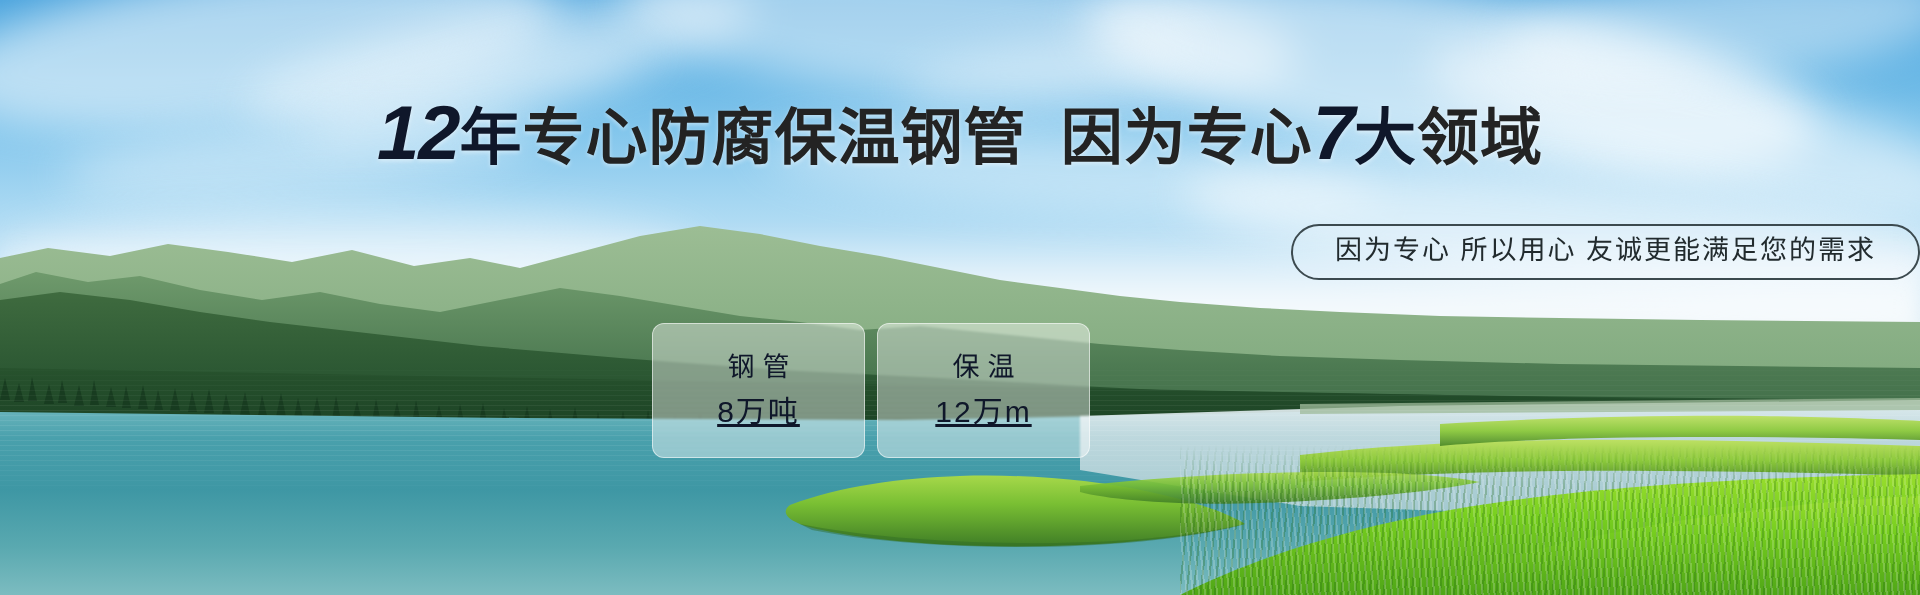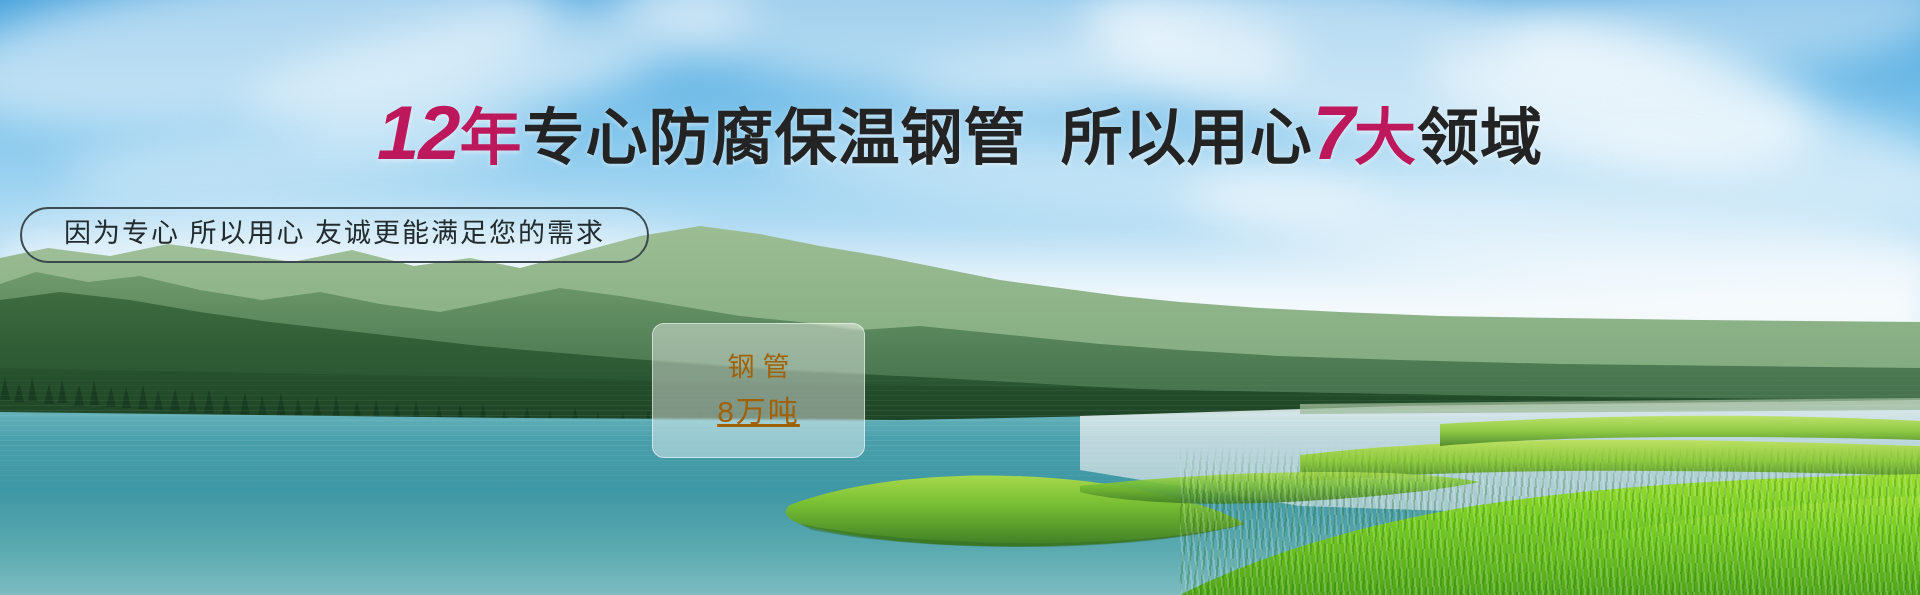--- a/index.html
+++ b/index.html
@@ -90,31 +90,31 @@
     position:absolute;left:0;right:0;top:95px;
     text-align:center;
     font-size:62px;
     font-weight:bold;
     letter-spacing:1px;
     line-height:1;
     white-space:nowrap;
     color:#232323;
     text-shadow:0 2px 4px rgba(255,255,255,.45);
   }
-  .headline .red{color:#be185d;}
+  .headline .red{color:#0f172a;}
   .headline .num{
     font-size:76px;
     font-style:italic;
     font-weight:bold;
     letter-spacing:-1px;
   }
   .headline .gap{display:inline-block;width:34px;}
 
   .subtitle-wrap{
-    position:absolute;left:0;right:0;top:207px;text-align:left;padding-left:20px;
+    position:absolute;left:0;right:0;top:224px;text-align:right;padding-left:20px;
   }
   .subtitle{
     display:inline-block;
     padding:10px 42px 12px;
     border:2px solid #3c4a4f;
     border-radius:34px;
     font-size:27px;
     color:#222b2e;
     letter-spacing:2px;
     line-height:1.1;
@@ -134,21 +134,21 @@
     width:213px;
     height:135px;
     border-radius:12px;
     background:rgba(255,255,255,.42);
     border:1px solid rgba(255,255,255,.55);
     backdrop-filter:blur(1px);
     display:flex;
     flex-direction:column;
     align-items:center;
     justify-content:center;
-    color:#a16207;
+    color:#0f172a;
   }
   .card .ttl{
     font-size:27px;
     letter-spacing:8px;
     text-indent:8px;
     margin-bottom:16px;
     line-height:1;
   }
   .card .val{
     font-size:30px;
@@ -318,33 +318,39 @@
     <path fill="url(#gGrass)" d="M1180,595 C1250,560 1340,530 1450,510 C1570,489 1720,478 1920,474
       L1920,595 Z"></path>
     <path fill="url(#gGrass)" opacity="0.9" d="M1400,595 C1480,560 1600,530 1740,512 C1810,503 1870,498 1920,496
       L1920,595 Z"></path>
   </svg>
   <div class="grass-tex" style="left:1180px;width:740px;"></div>
 
   <div class="content">
 
     <div class="headline">
-      <span class="red num">12</span><span class="red">年</span><span>专心防腐保温钢管</span><span class="gap"></span><span>所以用心</span><span class="red num">7</span><span class="red">大</span><span>领域</span>
+      <span class="red num">12</span><span class="red">年</span><span>专心防腐保温钢管</span><span class="gap"></span><span>因为专心</span><span class="red num">7</span><span class="red">大</span><span>领域</span>
     </div>
 
     <div class="subtitle-wrap">
       <div class="subtitle">因为专心 所以用心  友诚更能满足您的需求</div>
     </div>
 
     <div class="cards">
 
       <div class="card">
         <div class="ttl">钢管</div>
         <div class="val">
           <span>8万吨</span>
         </div>
       </div>
 
 
+      <div class="card">
+        <div class="ttl">保温</div>
+        <div class="val">
+          <span>12万m</span>
+        </div>
+      </div>
 
     </div>
   </div>
 </div>
 
 </body></html>

